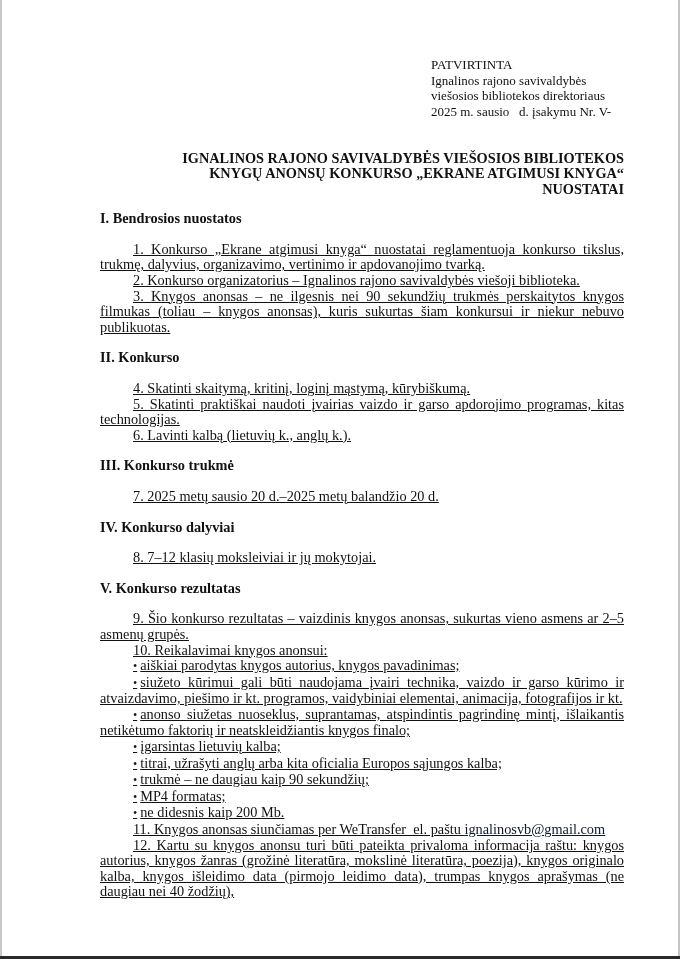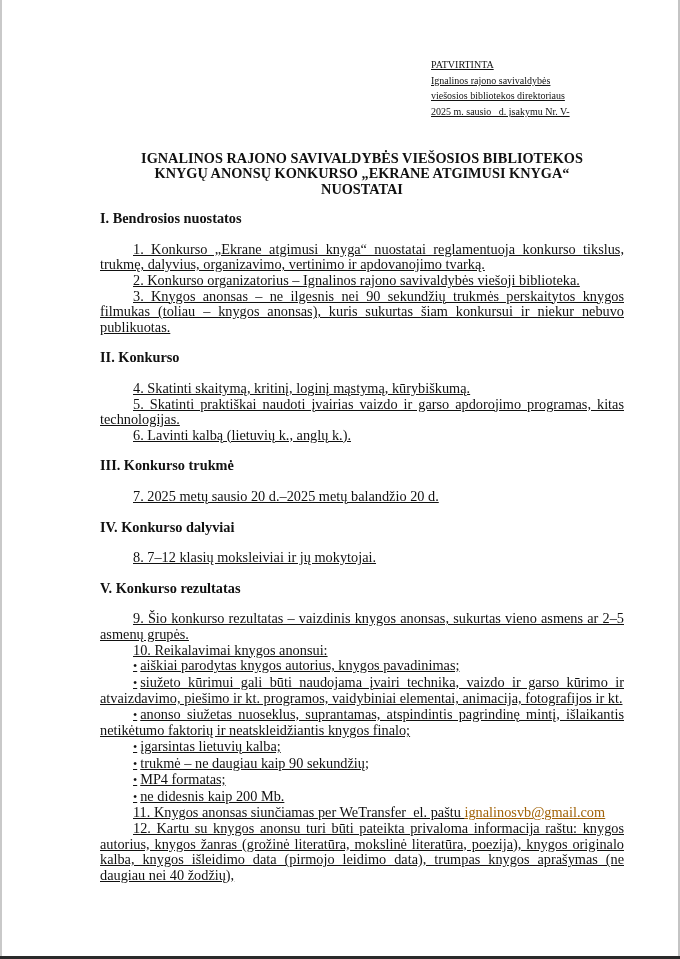--- a/index.html
+++ b/index.html
@@ -16,38 +16,38 @@
     border-left: 2px solid #c9c9c9;
     border-right: 2px solid #c4c4c4;
     box-sizing: border-box;
   }
   .bottom-bar {
     position: absolute; left: 0; top: 956px; width: 680px; height: 3px;
     background: #2a2a2a;
   }
   .approval {
     position: absolute; left: 429px; top: 57px;
-    font-size: 10px; line-height: 15.6px; text-decoration: underline;
+    font-size: 13px; line-height: 15.6px;
   }
   .approval div { white-space: nowrap; }
   .content {
     position: absolute; left: 98px; top: 151px; width: 524px;
     font-size: 14.3px; line-height: 15.6px;
   }
   .title {
-    text-align: center; font-weight: bold; font-size: 14.3px; line-height: 15.4px;
+    text-align: right; font-weight: bold; font-size: 14.3px; line-height: 15.4px;
     margin: 0;
   }
   .section-title {
     text-align: left; font-weight: bold; margin: 0;
   }
   p { margin: 0; text-align: justify; text-indent: 33px; text-decoration: underline; }
   p.noindent { text-indent: 33px; }
   .bullet::before { content: "\2022"; margin-right: 3px; font-size: 12px; }
-  .link { color: #a16207; text-decoration: underline; }
+  .link { color: #0f172a; text-decoration: underline; }
   .gap-title { height: 14px; }
   .gap-sec { height: 15px; }
 </style>
 </head>
 <body>
 
 <div class="page">
 
   <div class="approval">
     <div>PATVIRTINTA</div>
@@ -89,20 +89,21 @@
 
     <div class="gap-sec"></div>
     <div class="section-title">V. Konkurso rezultatas</div>
     <div class="gap-sec"></div>
     <p>9. Šio konkurso rezultatas – vaizdinis knygos anonsas, sukurtas vieno asmens ar 2–5 asmenų grupės.</p>
     <p>10. Reikalavimai knygos anonsui:</p>
     <p class="bullet">aiškiai parodytas knygos autorius, knygos pavadinimas;</p>
     <p class="bullet">siužeto kūrimui gali būti naudojama įvairi technika, vaizdo ir garso kūrimo ir atvaizdavimo, piešimo ir kt. programos, vaidybiniai elementai, animacija, fotografijos ir kt.</p>
     <p class="bullet">anonso siužetas nuoseklus, suprantamas, atspindintis pagrindinę mintį, išlaikantis netikėtumo faktorių ir neatskleidžiantis knygos finalo;</p>
     <p class="bullet">įgarsintas lietuvių kalba;</p>
+    <p class="bullet">titrai, užrašyti anglų arba kita oficialia Europos sąjungos kalba;</p>
     <p class="bullet">trukmė – ne daugiau kaip 90 sekundžių;</p>
     <p class="bullet">MP4 formatas;</p>
     <p class="bullet">ne didesnis kaip 200 Mb.</p>
     <p><span style="white-space:pre-wrap">11. Knygos anonsas siunčiamas per WeTransfer  el. paštu </span><span class="link">ignalinosvb@gmail.com</span></p>
     <p>12. Kartu su knygos anonsu turi būti pateikta privaloma informacija raštu: knygos autorius, knygos žanras (grožinė literatūra, mokslinė literatūra, poezija), knygos originalo kalba, knygos išleidimo data (pirmojo leidimo data), trumpas knygos aprašymas (ne daugiau nei 40 žodžių),</p>
   </div>
 </div>
 <div class="bottom-bar"></div>
 
 </body></html>

